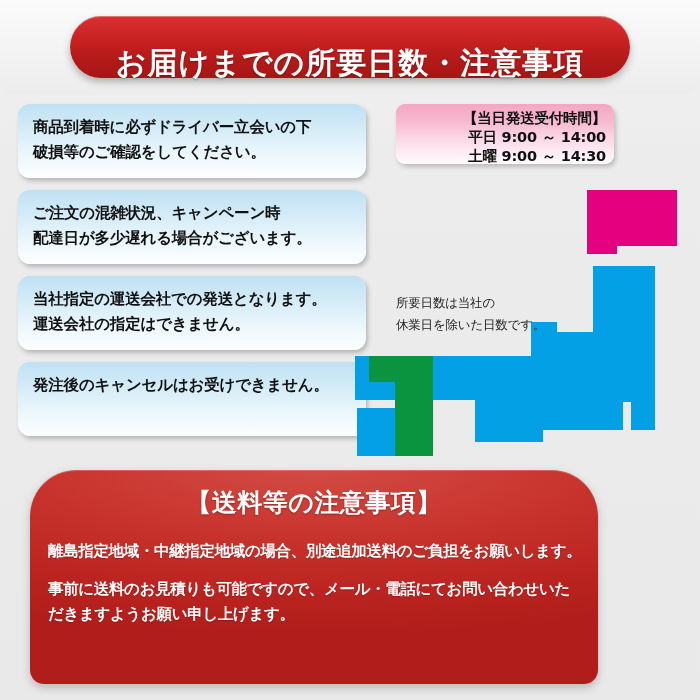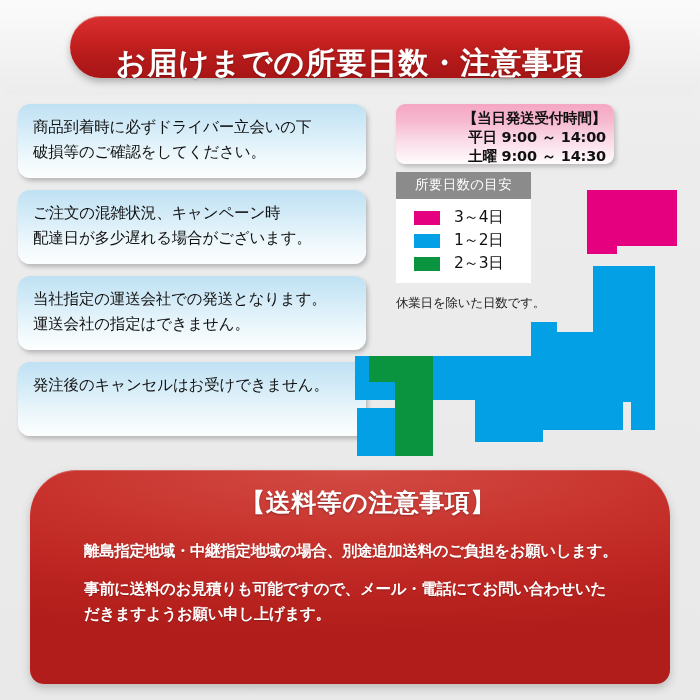--- a/index.html
+++ b/index.html
@@ -64,20 +64,21 @@
     width: 348px;
   }
   .note-box {
     position: relative;
     margin-bottom: 12px;
     border-radius: 12px;
     background: linear-gradient(180deg, #bfe1f3 0%, #d7edf8 38%, #eef8fc 72%, #fdfefe 100%);
     box-shadow: 2px 3px 4px rgba(120,120,120,0.45);
     padding: 11px 10px 11px 15px;
     box-sizing: border-box;
+    font-weight: bold;
   }
   .note-line {
     font-size: 15.5px;
     color: #111111;
     line-height: 1.62;
     white-space: nowrap;
     letter-spacing: -0.2px;
   }
   .note-box.tall { min-height: 74px; }
 
@@ -167,29 +168,28 @@
     width: 345px;
     height: 280px;
   }
   .map svg { display: block; }
 
   
   .red-panel {
     position: absolute;
     left: 30px;
     top: 470px;
-    width: 640px;
+    width: 568px;
     height: 214px;
     border-radius: 46px 46px 14px 14px;
     background:
       radial-gradient(120% 78% at 50% 0%, #d24b44 0%, #c8322c 42%, #bb2420 72%, #b01d1a 100%);
     box-shadow: 0 4px 8px rgba(110,110,110,0.38), inset 0 1px 0 rgba(255,255,255,0.22);
     box-sizing: border-box;
     overflow: hidden;
-    padding-left: 36px;
   }
   .red-title {
     text-align: center;
     color: #ffffff;
     font-size: 25px;
     font-weight: bold;
     margin-top: 16px;
     letter-spacing: 0.5px;
     text-shadow: 0 1px 2px rgba(0,0,0,0.3);
     white-space: nowrap;
@@ -265,39 +265,23 @@
       <path fill="#0A9440" d="M-50,176 L-50,176 Z"></path>
     </svg>
   </div>
 
   <div class="map" style="left:355px; top:180px;">
     <svg width="345" height="280" viewBox="0 0 345 280" xmlns="http://www.w3.org/2000/svg" style="position:absolute;left:0;top:0;">
       <path fill="#0A9440" d="M14,176 L78,176 L78,276 L40,276 L40,202 L14,202 Z"></path>
     </svg>
   </div>
 
-  <div class="legend">
-    <div class="legend-head">所要日数の目安</div>
-    <div class="legend-body">
-      <div class="legend-row">
-        <span class="swatch" style="background:#E4007E"></span>
-        <span class="legend-label">3～4日</span>
-      </div>
-      <div class="legend-row">
-        <span class="swatch" style="background:#04A0E5"></span>
-        <span class="legend-label">1～2日</span>
-      </div>
-      <div class="legend-row">
-        <span class="swatch" style="background:#0A9440"></span>
-        <span class="legend-label">2～3日</span>
-      </div>
-    </div>
-  </div>
 
   <div class="legend-note">
+    <div>所要日数は当社の</div>
     <div>休業日を除いた日数です。</div>
   </div>
 
   <div class="red-panel">
     <div class="red-title">【送料等の注意事項】</div>
     <div class="red-body">
       <div class="red-line">離島指定地域・中継指定地域の場合、別途追加送料のご負担をお願いします。</div>
       <div class="red-gap"></div>
       <div class="red-line">事前に送料のお見積りも可能ですので、メール・電話にてお問い合わせいた</div>
       <div class="red-line">だきますようお願い申し上げます。</div>

